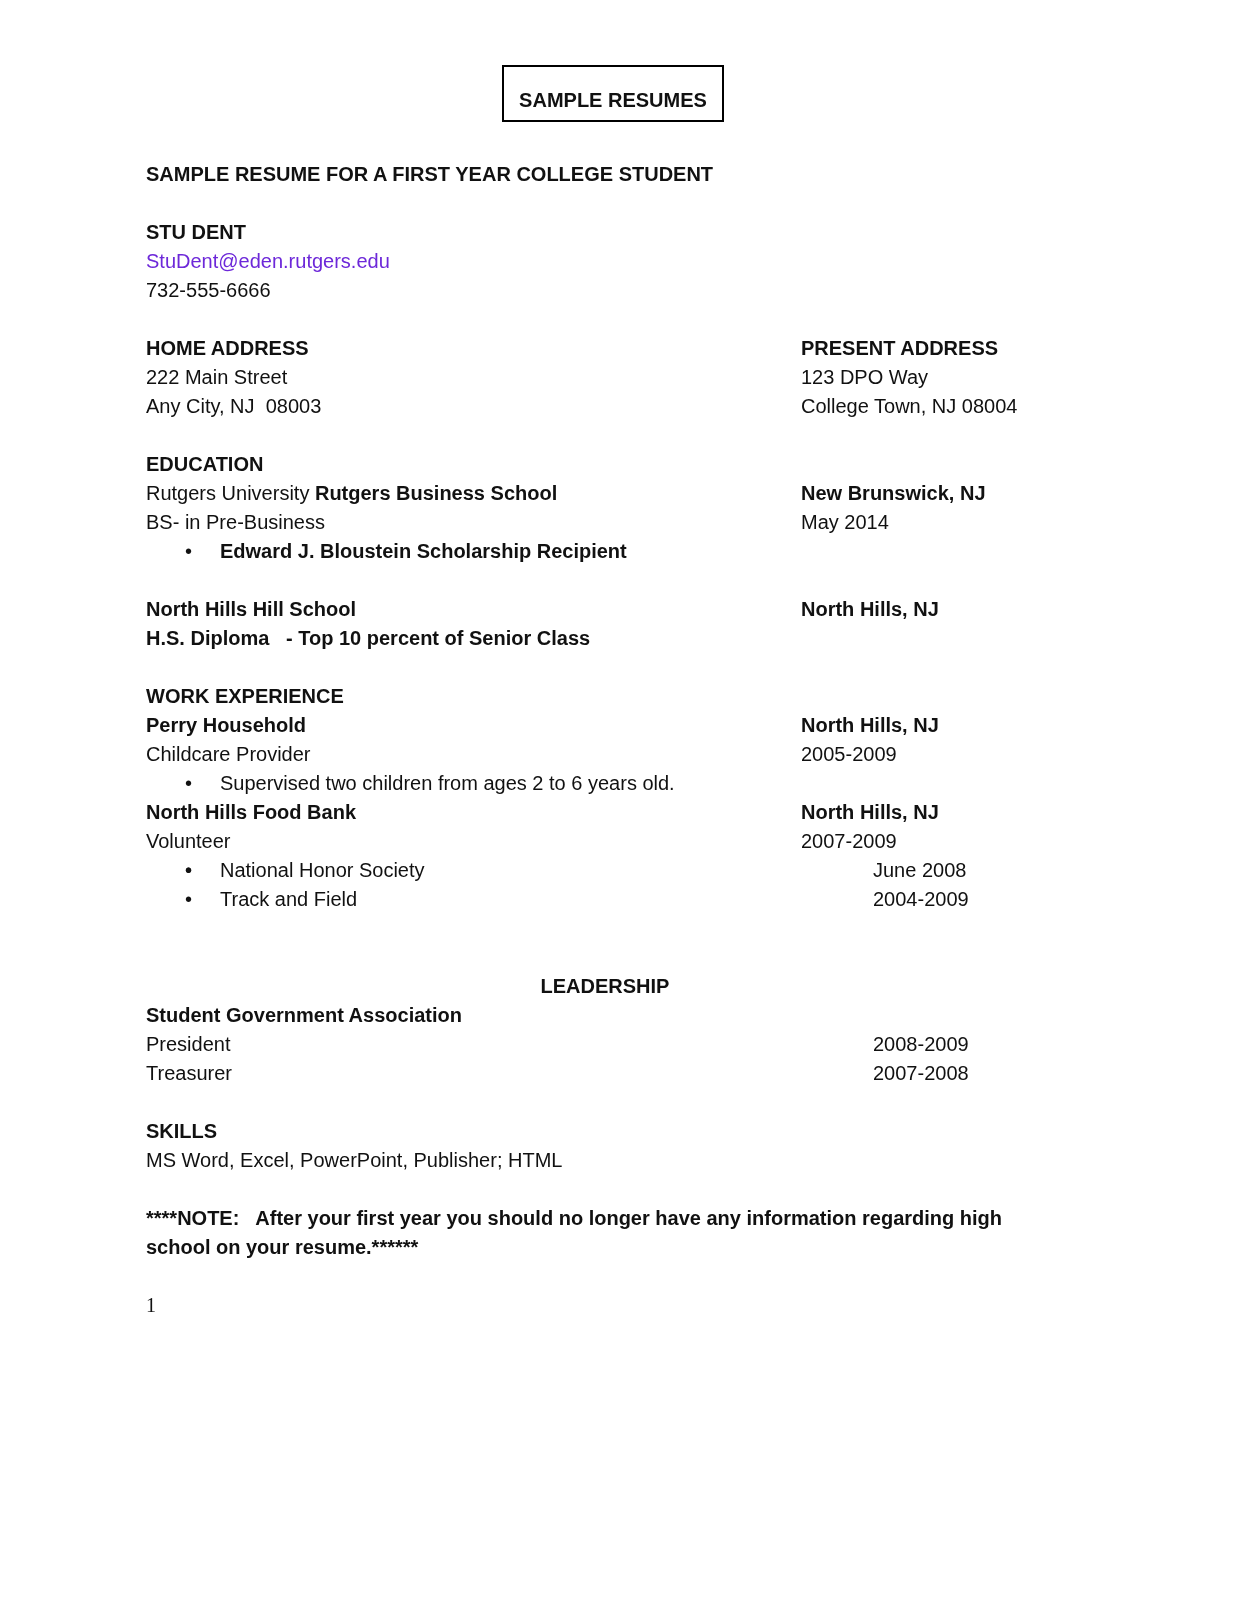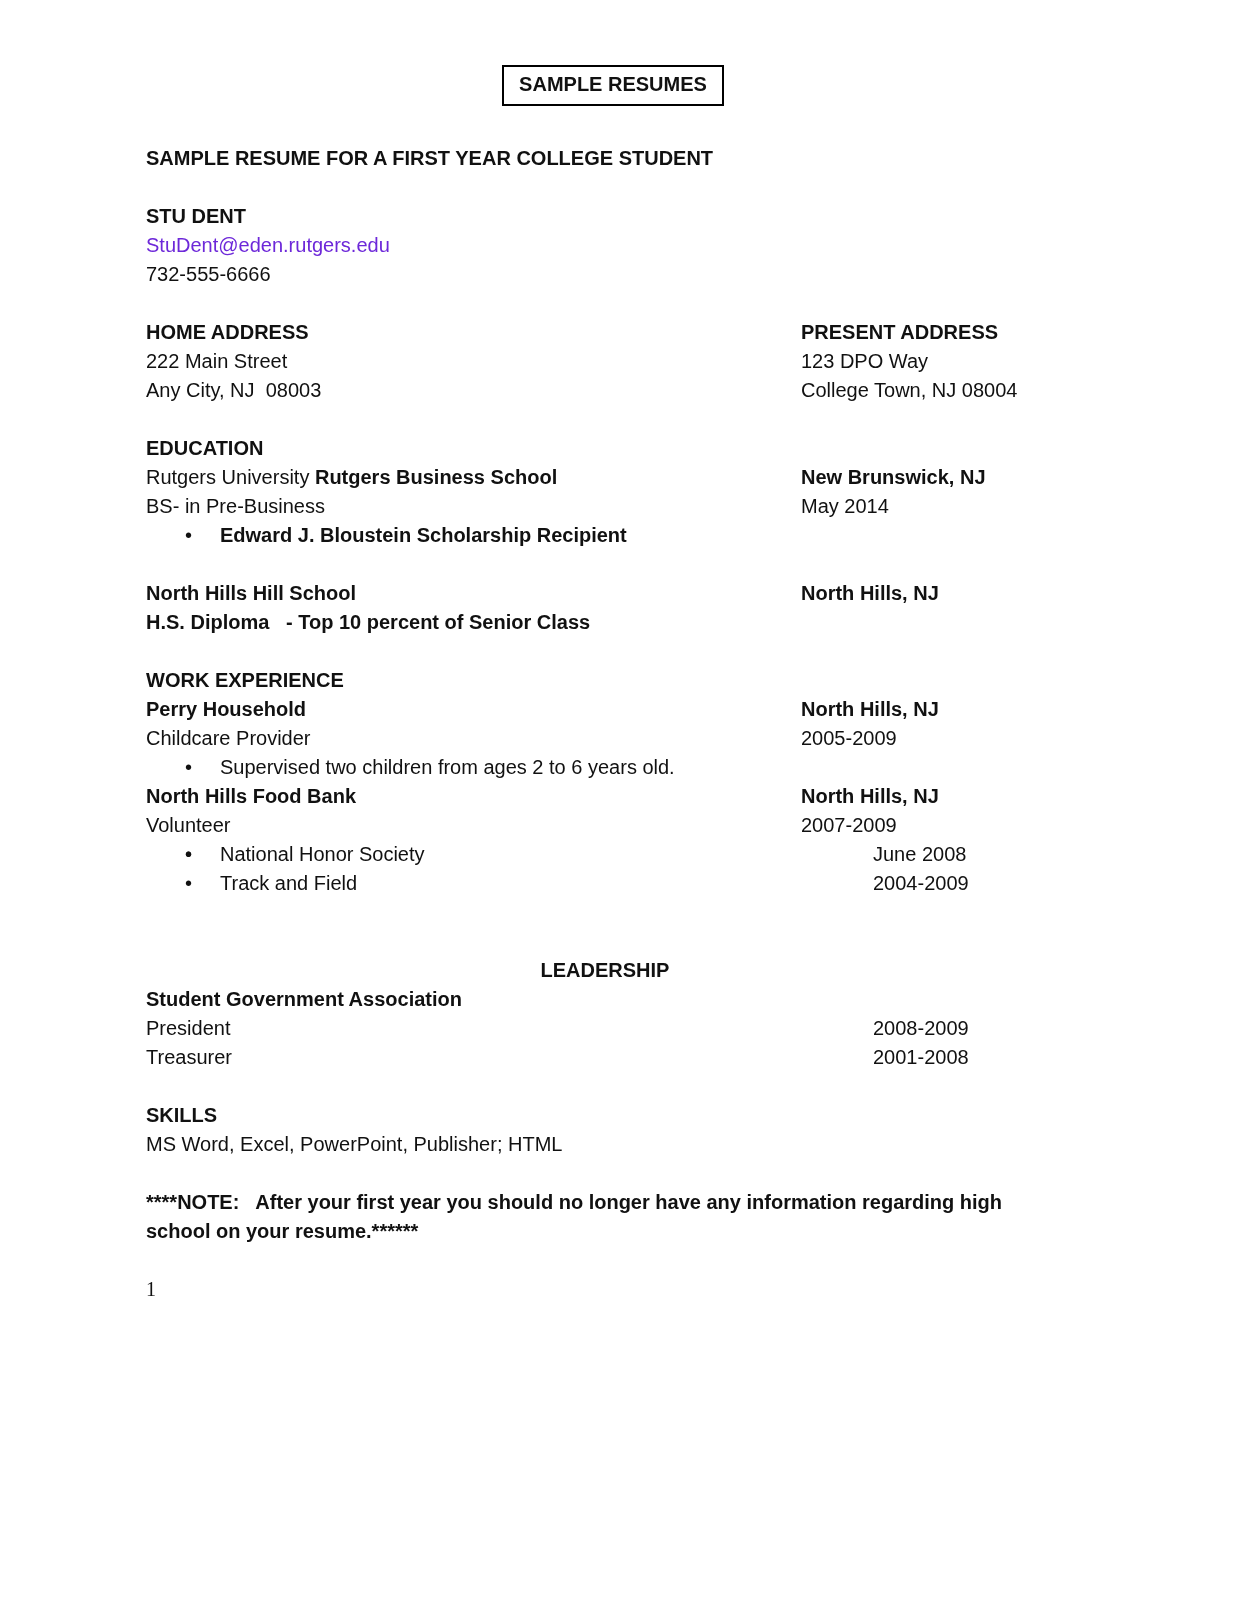--- a/index.html
+++ b/index.html
@@ -6,21 +6,21 @@
   .page {
     width: 1236px; height: 1600px; background: #ffffff; position: relative;
     font-family: "Liberation Sans", sans-serif; font-size: 20px; line-height: 29px;
     color: #111111; overflow: hidden;
   }
   .content { margin-left: 146px; width: 918px; padding-top: 65px; position: relative; }
   .t { white-space: pre-wrap; }
   .b { font-weight: bold; }
   .banner-wrap { text-align: center; }
   .banner-box {
-    display: inline-block; border: 2px solid #000000; padding: 3px 15px 5px 15px;
+    display: inline-block; border: 2px solid #000000; padding: 19px 15px 5px 15px;
     font-weight: bold;
     margin-left: 16px;
   }
   .doc-title { font-weight: bold; margin-top: 38px; }
   .contact { text-align: left; margin-top: 29px; }
   .contact a { cursor: pointer; }
   .row { position: relative; }
   .col1 { position: absolute; left: 655px; top: 0; white-space: nowrap; }
   .col2 { position: absolute; left: 727px; top: 0; white-space: nowrap; }
   .gap1 { margin-top: 29px; }
@@ -131,21 +131,21 @@
     </div>
     <div class="row">
       <span class="b t">Student Government Association</span>
     </div>
     <div class="row">
       <span class="t">President</span>
       <span class="col2 t">2008-2009</span>
     </div>
     <div class="row">
       <span class="t">Treasurer</span>
-      <span class="col2 t">2001-2008</span>
+      <span class="col2 t">2007-2008</span>
     </div>
 
     <div class="row gap1">
       <span class="b t">SKILLS</span>
     </div>
     <div class="row">
       <span class="t">MS Word, Excel, PowerPoint, Publisher; HTML</span>
     </div>
 
     <div class="note t gap1">****NOTE:   After your first year you should no longer have any information regarding high school on your resume.******</div>

